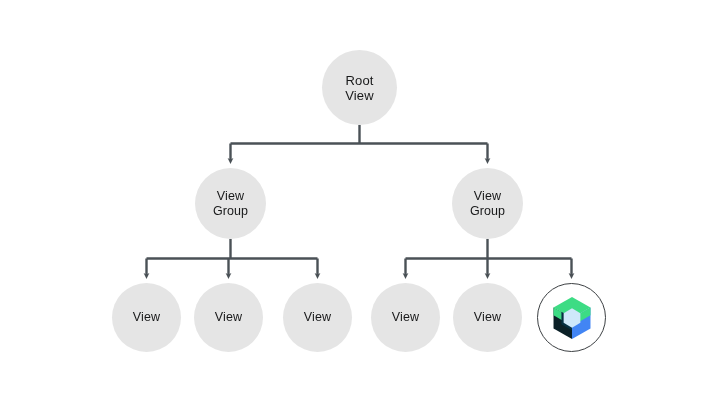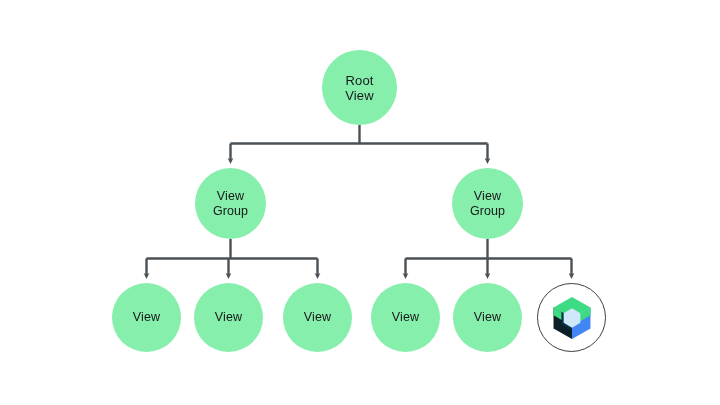--- a/index.html
+++ b/index.html
@@ -29,21 +29,21 @@
   .node {
     position: absolute;
     border-radius: 50%;
     display: flex;
     align-items: center;
     justify-content: center;
     text-align: center;
     box-sizing: border-box;
   }
   .node-fill {
-    background: #86efac;
+    background: #e5e5e5;
   }
   .node-label {
     font-size: 12.5px;
     line-height: 14.5px;
     color: #18191a;
     letter-spacing: 0.1px;
     white-space: pre-line;
     font-family: "Liberation Sans", sans-serif;
   }
   .node-root {

